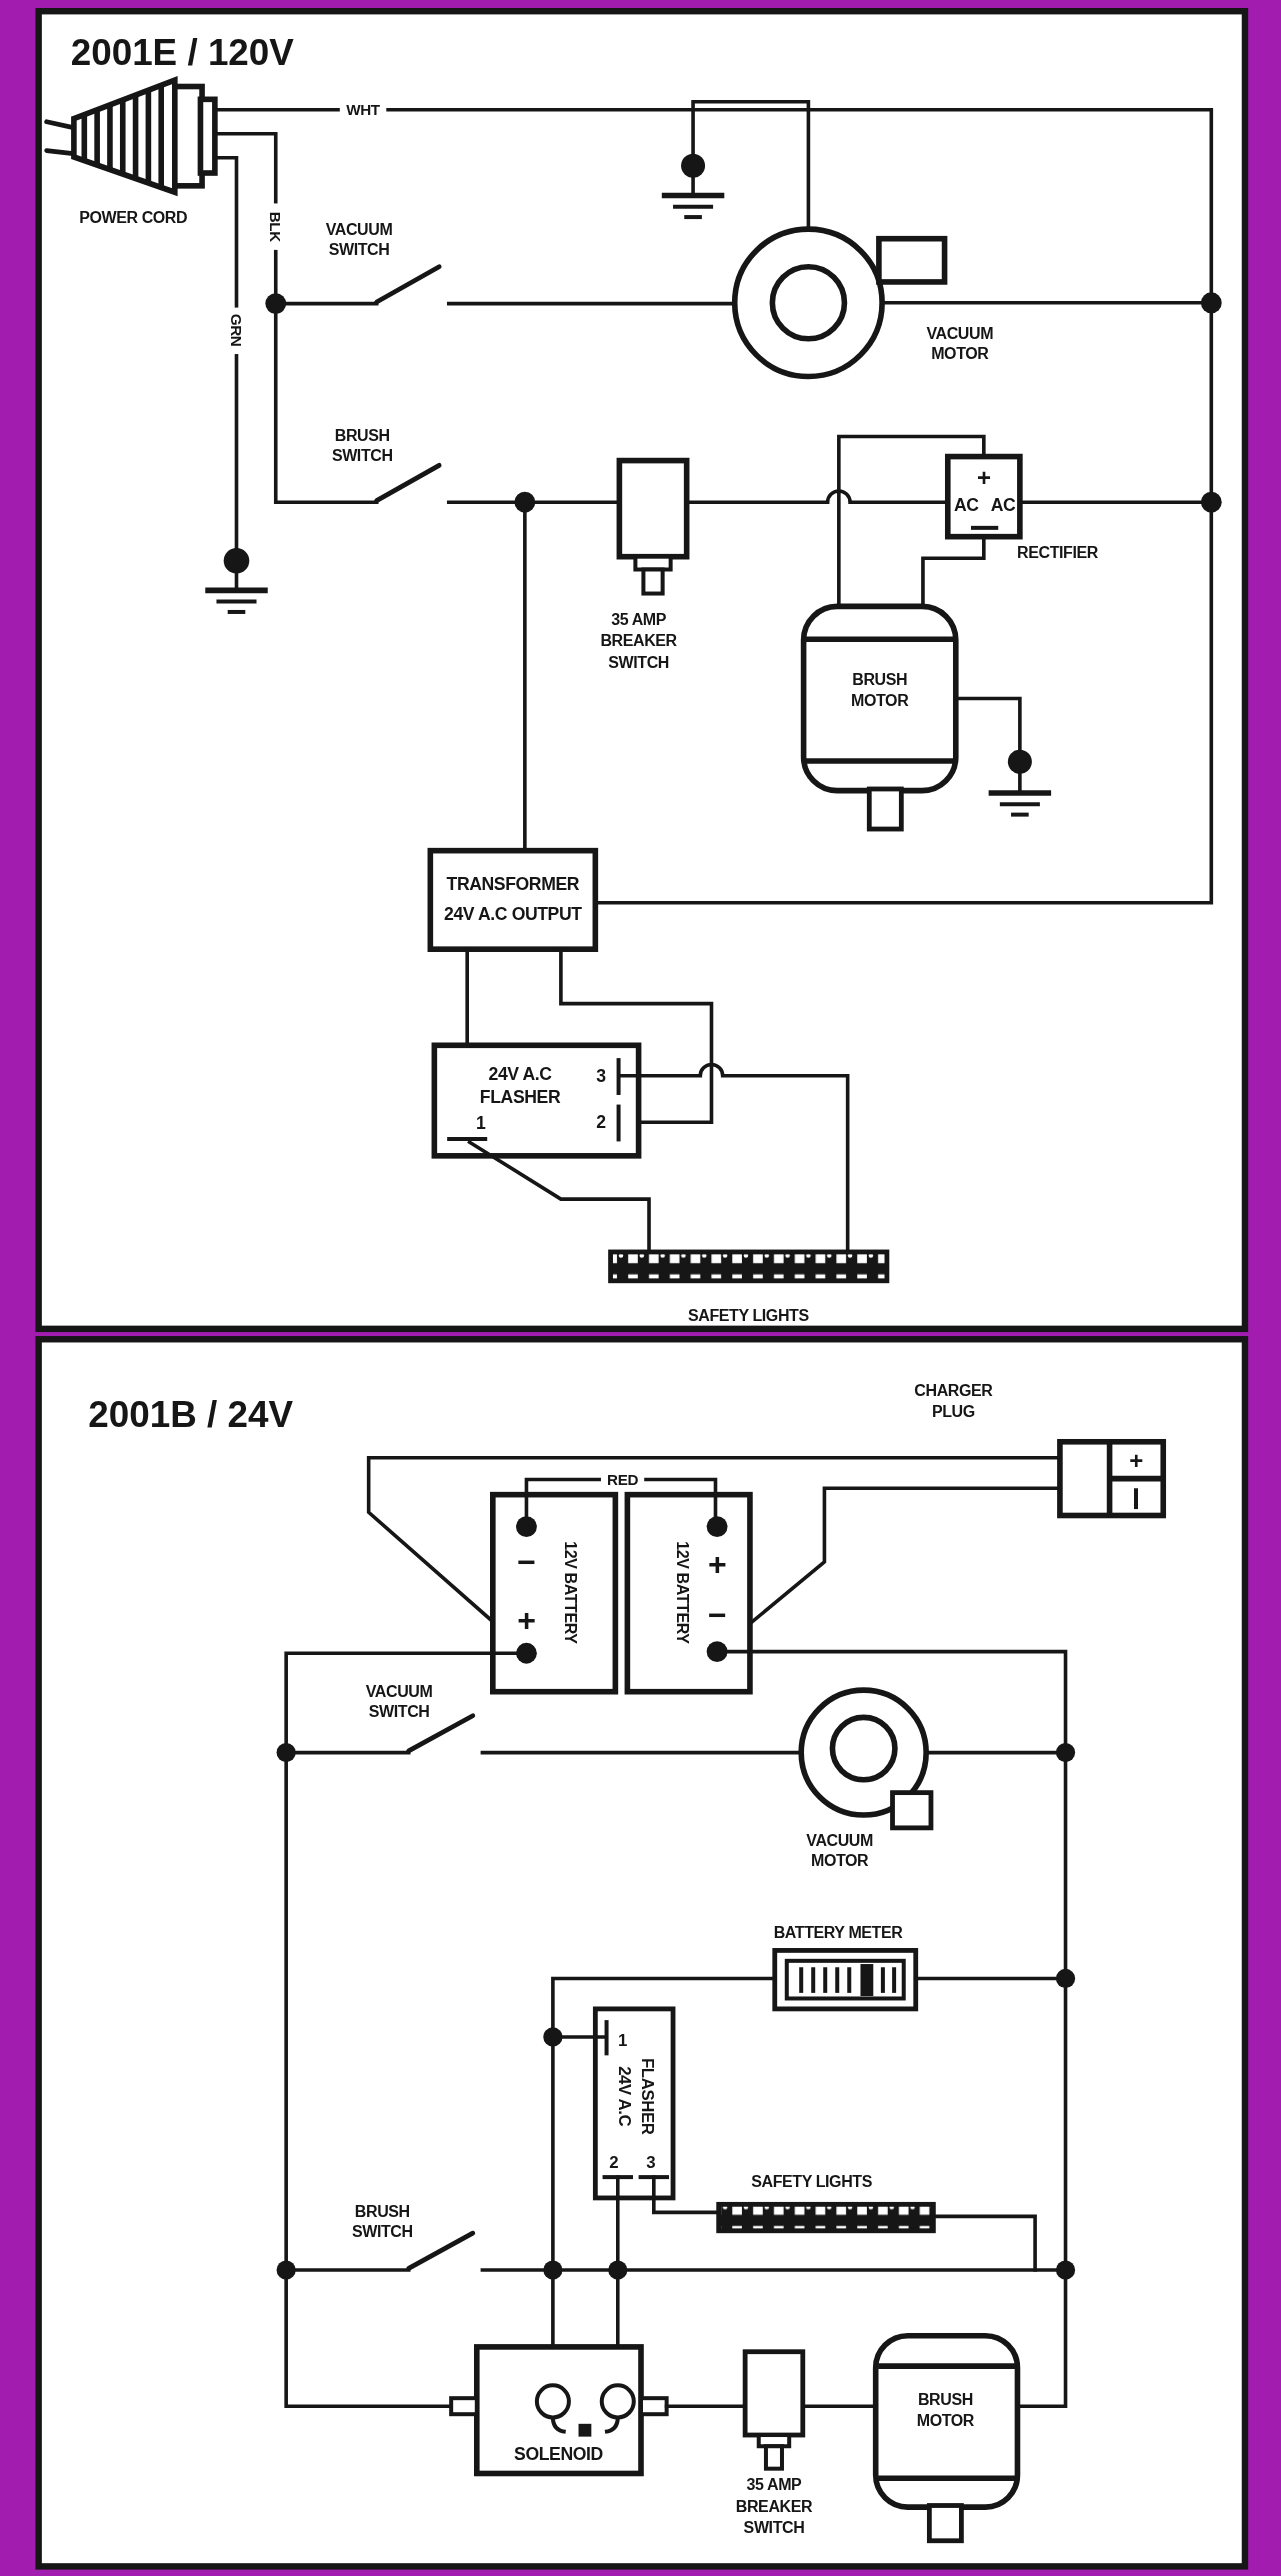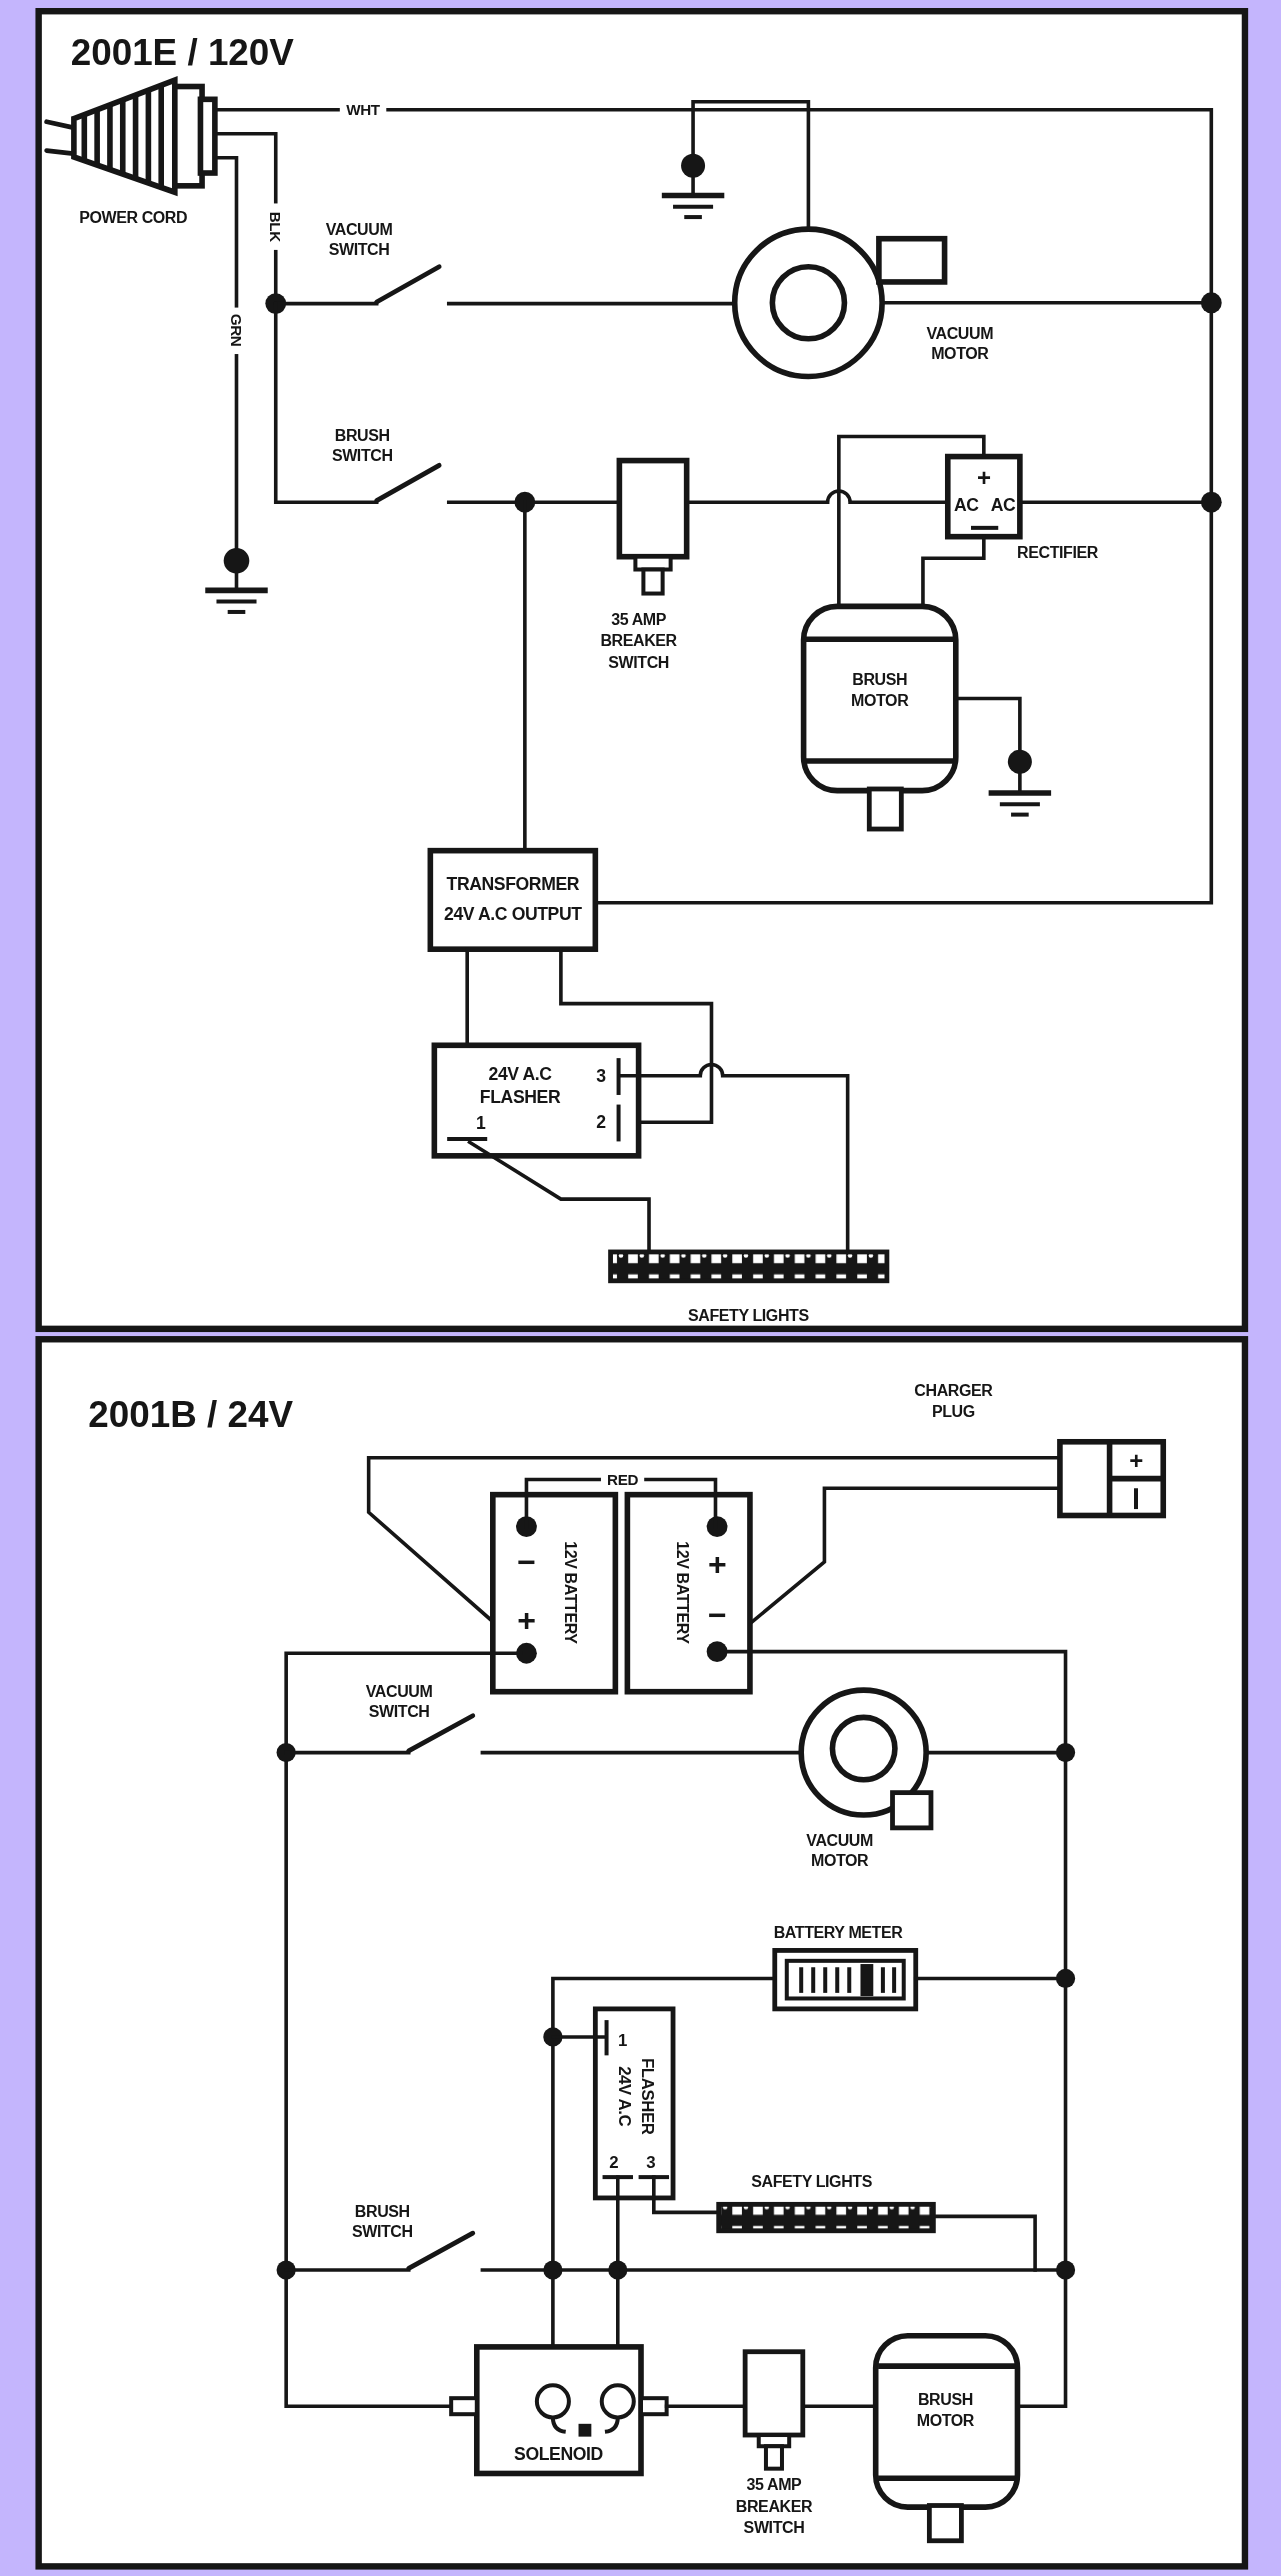--- a/index.html
+++ b/index.html
@@ -1,16 +1,16 @@
 <!DOCTYPE html>
 <html style="font-size:13px"><head>
 <meta charset="utf-8">
 <style>
   html,body{margin:0;padding:0;background:#ffffff;}
-  #stage{width:1282px;height:2576px;position:relative;background:#c4b5fd;}
+  #stage{width:1282px;height:2576px;position:relative;background:#a21caf;}
   svg{display:block;}
   .wire{stroke:#161616;stroke-width:4.5;fill:none;stroke-linecap:square;}
   .blade{stroke:#161616;stroke-width:6;fill:none;stroke-linecap:round;}
   .box{stroke:#161616;stroke-width:7;fill:#ffffff;}
   .box6{stroke:#161616;stroke-width:6;fill:#ffffff;}
   .box5{stroke:#161616;stroke-width:5;fill:#ffffff;}
   .dot{fill:#161616;stroke:none;}
   .bar{stroke:#161616;stroke-width:7;fill:none;stroke-linecap:butt;}
   .bar5{stroke:#161616;stroke-width:5;fill:none;}
   .txt{font-family:"Liberation Sans","DejaVu Sans",sans-serif;font-weight:bold;fill:#161616;letter-spacing:-0.5px;}

